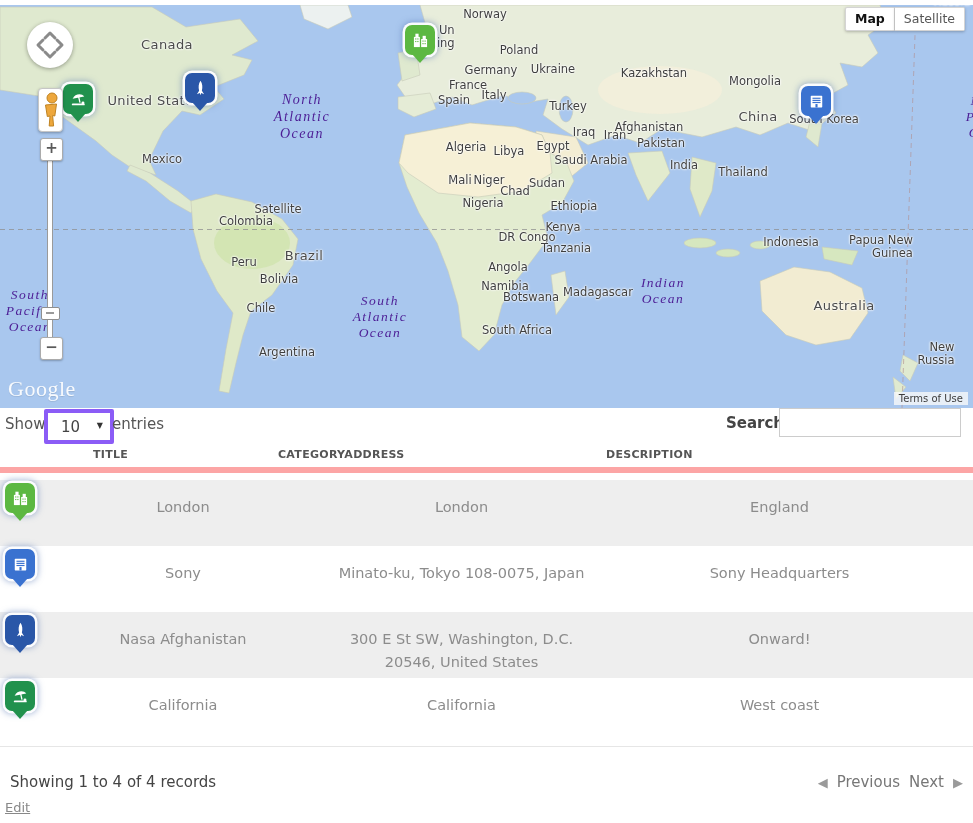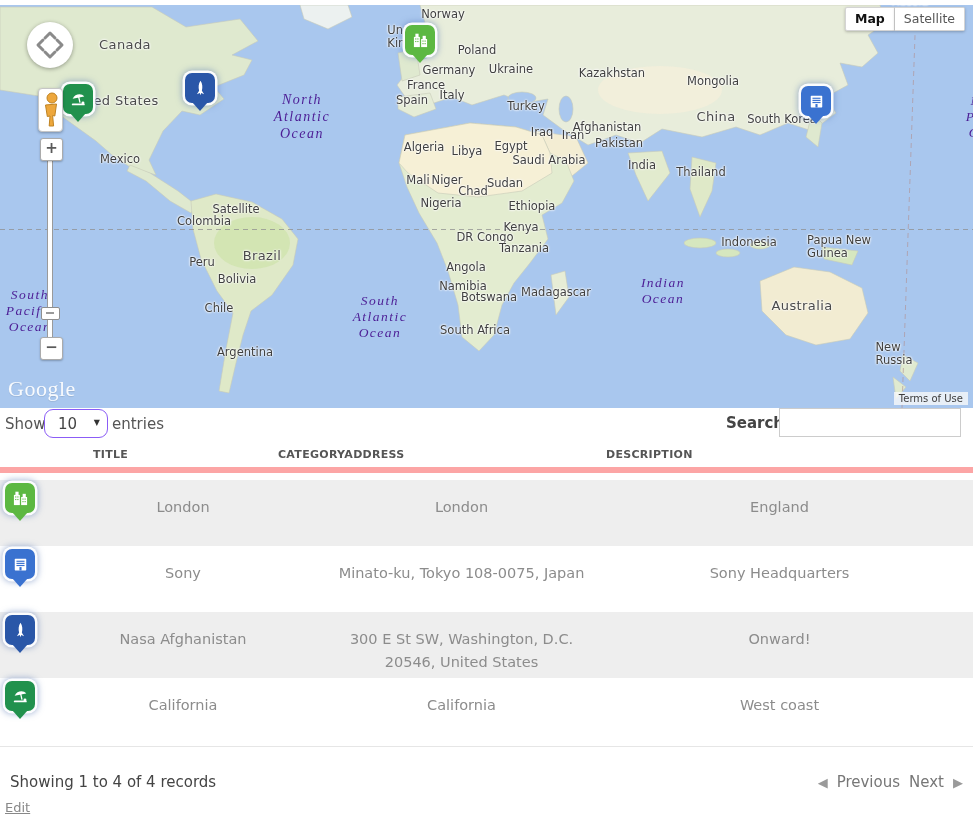--- a/index.html
+++ b/index.html
@@ -2,22 +2,22 @@
 <html><head>
 <meta charset="utf-8">
 <style>
   html,body{margin:0;padding:0;background:#fff;}
   .page{position:relative;width:973px;height:823px;overflow:hidden;background:#fff;
         font-family:"DejaVu Sans","Liberation Sans",sans-serif;}
   
   .map{position:absolute;left:0;top:5px;width:973px;height:403px;background:#a9c7ee;overflow:hidden;}
   .land{position:absolute;left:0;top:0;}
   .cl{position:absolute;transform:translate(-50%,-50%);font-size:11.5px;color:#3f3f3f;
-      white-space:pre-line;text-align:left;line-height:1.15;
-      text-shadow:0 0 2px #fff,0 0 2px #fff,0 0 3px rgba(255,255,255,.9);}
+      white-space:pre-line;text-align:right;line-height:1.15;
+      text-shadow:0 0 2px #fff,0 0 2px #fff,0 0 3px rgba(255,255,255,.9);margin-left:42px;}
   .cl.big{font-size:13px;letter-spacing:.4px;color:#4a4a4a;}
   .ocean{position:absolute;transform:translate(-50%,-50%);font-family:"Liberation Serif","DejaVu Serif",serif;
       font-style:italic;font-size:13.5px;color:#4c1d95;letter-spacing:1.5px;text-align:center;
       line-height:1.2;white-space:pre-line;}
   .eqline{position:absolute;left:0;top:224px;width:973px;height:1px;opacity:.75;
       background:repeating-linear-gradient(90deg,#8f8f8f 0 5px,transparent 5px 9px);}
   .dateline{position:absolute;left:908px;top:30px;width:1px;height:373px;opacity:.6;transform:rotate(2deg);
       background:repeating-linear-gradient(180deg,#b08d8d 0 5px,transparent 5px 9px);}
   
   .marker{position:absolute;width:30px;height:30px;border-radius:7px;z-index:6;
@@ -47,21 +47,21 @@
       box-shadow:0 1px 3px rgba(0,0,0,.25);}
   .msbtn.sel{font-weight:bold;color:#111;border-radius:2px 0 0 2px;}
   .msbtn.uns{color:#565656;border-left:0;border-radius:0 2px 2px 0;}
   .glogo{position:absolute;left:8px;bottom:6px;font-family:"Liberation Serif","DejaVu Serif",serif;
       font-size:22px;color:#fff;opacity:.92;letter-spacing:.5px;text-shadow:0 1px 1px rgba(0,0,0,.12);z-index:8;}
   .terms{position:absolute;right:5px;bottom:3px;font-size:10px;color:#3c3c3c;
       background:rgba(250,250,250,.78);padding:1px 5px;z-index:8;}
   
   .toolbar{position:absolute;left:0;top:408px;width:969px;height:34px;color:#555;font-size:15px;}
   .lbl-show{position:absolute;left:5px;top:7px;}
-  .pgsel{position:absolute;left:44px;top:1px;width:62px;height:27px;border:1px solid #8b5cf6;border-radius:9px;
+  .pgsel{position:absolute;left:44px;top:1px;width:62px;height:27px;border:4px solid #8b5cf6;border-radius:2px;
       background:#fff;cursor:pointer;}
   .pgsel .val{position:absolute;left:13px;top:5px;color:#444;}
   .pgsel .caret{position:absolute;right:7px;top:8px;font-size:8px;color:#333;}
   .lbl-entries{position:absolute;left:112px;top:7px;}
   .lbl-search{position:absolute;right:185px;top:6px;font-weight:bold;color:#444;}
   .searchbox{position:absolute;right:8px;top:0;width:168px;height:27px;border:1px solid #ccc;
       background:#fff;font-size:14px;padding:0 6px;box-sizing:content-box;outline:none;}
   
   .grid{display:grid;grid-template-columns:88px 185px 328px 1fr;}
   .thead{position:absolute;left:0;top:440px;width:973px;height:27px;border-bottom:6px solid #fca5a5;

